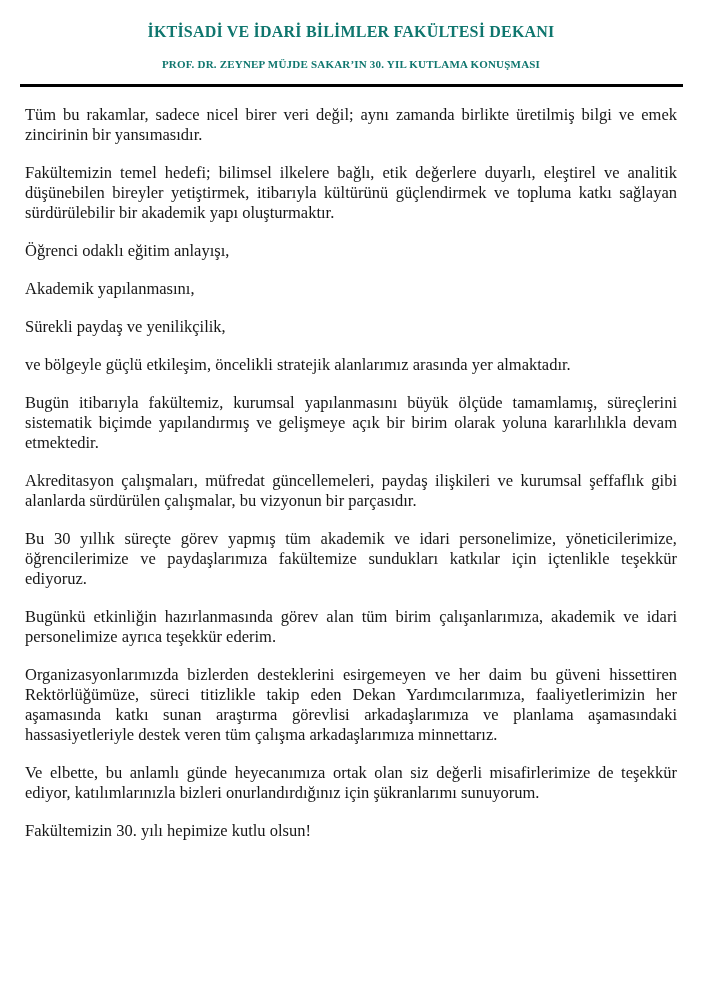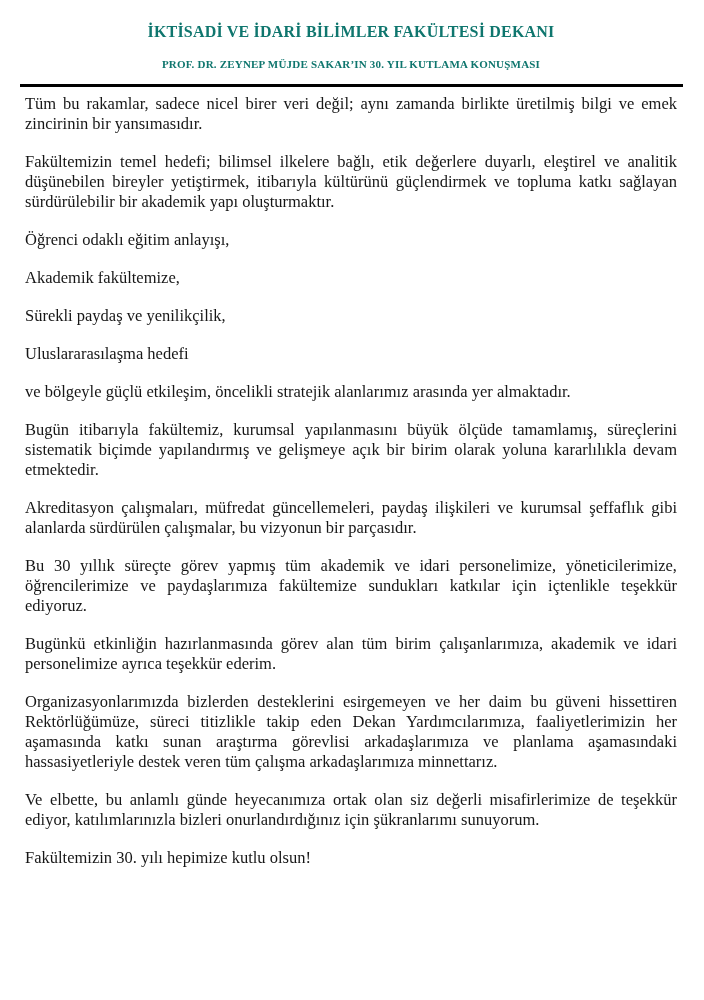--- a/index.html
+++ b/index.html
@@ -38,21 +38,21 @@
     line-height: 19px;
     letter-spacing: 0.2px;
   }
   .header-rule {
     height: 0;
     border: none;
     border-bottom: 3px solid #000000;
     margin: 10px -6px 0 -5px;
   }
   .speech-body {
-    margin-top: 7px;
+    margin-top: 18px;
     font-size: 16.5px;
   }
   .para {
     margin: 0 0 18px 0;
     line-height: 20px;
     text-align: justify;
     text-justify: inter-word;
   }
 </style>
 </head>
@@ -64,23 +64,22 @@
     <div class="title-line-1">İKTİSADİ VE İDARİ BİLİMLER FAKÜLTESİ DEKANI</div>
     <div class="title-line-2">PROF. DR. ZEYNEP MÜJDE SAKAR’IN 30. YIL KUTLAMA KONUŞMASI</div>
     <div class="header-rule"></div>
   </header>
 
   <main class="speech-body">
 
   <p class="para">Tüm bu rakamlar, sadece nicel birer veri değil; aynı zamanda birlikte üretilmiş bilgi ve emek zincirinin bir yansımasıdır.</p>
       <p class="para">Fakültemizin temel hedefi; bilimsel ilkelere bağlı, etik değerlere duyarlı, eleştirel ve analitik düşünebilen bireyler yetiştirmek, itibarıyla kültürünü güçlendirmek ve topluma katkı sağlayan sürdürülebilir bir akademik yapı oluşturmaktır.</p>
       <p class="para">Öğrenci odaklı eğitim anlayışı,</p>
-      <p class="para">Akademik fakültemize,</p>
+      <p class="para">Akademik yapılanmasını,</p>
       <p class="para">Sürekli paydaş ve yenilikçilik,</p>
-      <p class="para">Uluslararasılaşma hedefi</p>
       <p class="para">ve bölgeyle güçlü etkileşim, öncelikli stratejik alanlarımız arasında yer almaktadır.</p>
       <p class="para">Bugün itibarıyla fakültemiz, kurumsal yapılanmasını büyük ölçüde tamamlamış, süreçlerini sistematik biçimde yapılandırmış ve gelişmeye açık bir birim olarak yoluna kararlılıkla devam etmektedir.</p>
       <p class="para">Akreditasyon çalışmaları, müfredat güncellemeleri, paydaş ilişkileri ve kurumsal şeffaflık gibi alanlarda sürdürülen çalışmalar, bu vizyonun bir parçasıdır.</p>
       <p class="para">Bu 30 yıllık süreçte görev yapmış tüm akademik ve idari personelimize, yöneticilerimize, öğrencilerimize ve paydaşlarımıza fakültemize sundukları katkılar için içtenlikle teşekkür ediyoruz.</p>
       <p class="para">Bugünkü etkinliğin hazırlanmasında görev alan tüm birim çalışanlarımıza, akademik ve idari personelimize ayrıca teşekkür ederim.</p>
       <p class="para">Organizasyonlarımızda bizlerden desteklerini esirgemeyen ve her daim bu güveni hissettiren Rektörlüğümüze, süreci titizlikle takip eden Dekan Yardımcılarımıza, faaliyetlerimizin her aşamasında katkı sunan araştırma görevlisi arkadaşlarımıza ve planlama aşamasındaki hassasiyetleriyle destek veren tüm çalışma arkadaşlarımıza minnettarız.</p>
       <p class="para">Ve elbette, bu anlamlı günde heyecanımıza ortak olan siz değerli misafirlerimize de teşekkür ediyor, katılımlarınızla bizleri onurlandırdığınız için şükranlarımı sunuyorum.</p>
       <p class="para">Fakültemizin 30. yılı hepimize kutlu olsun!</p>
     </main>
 

